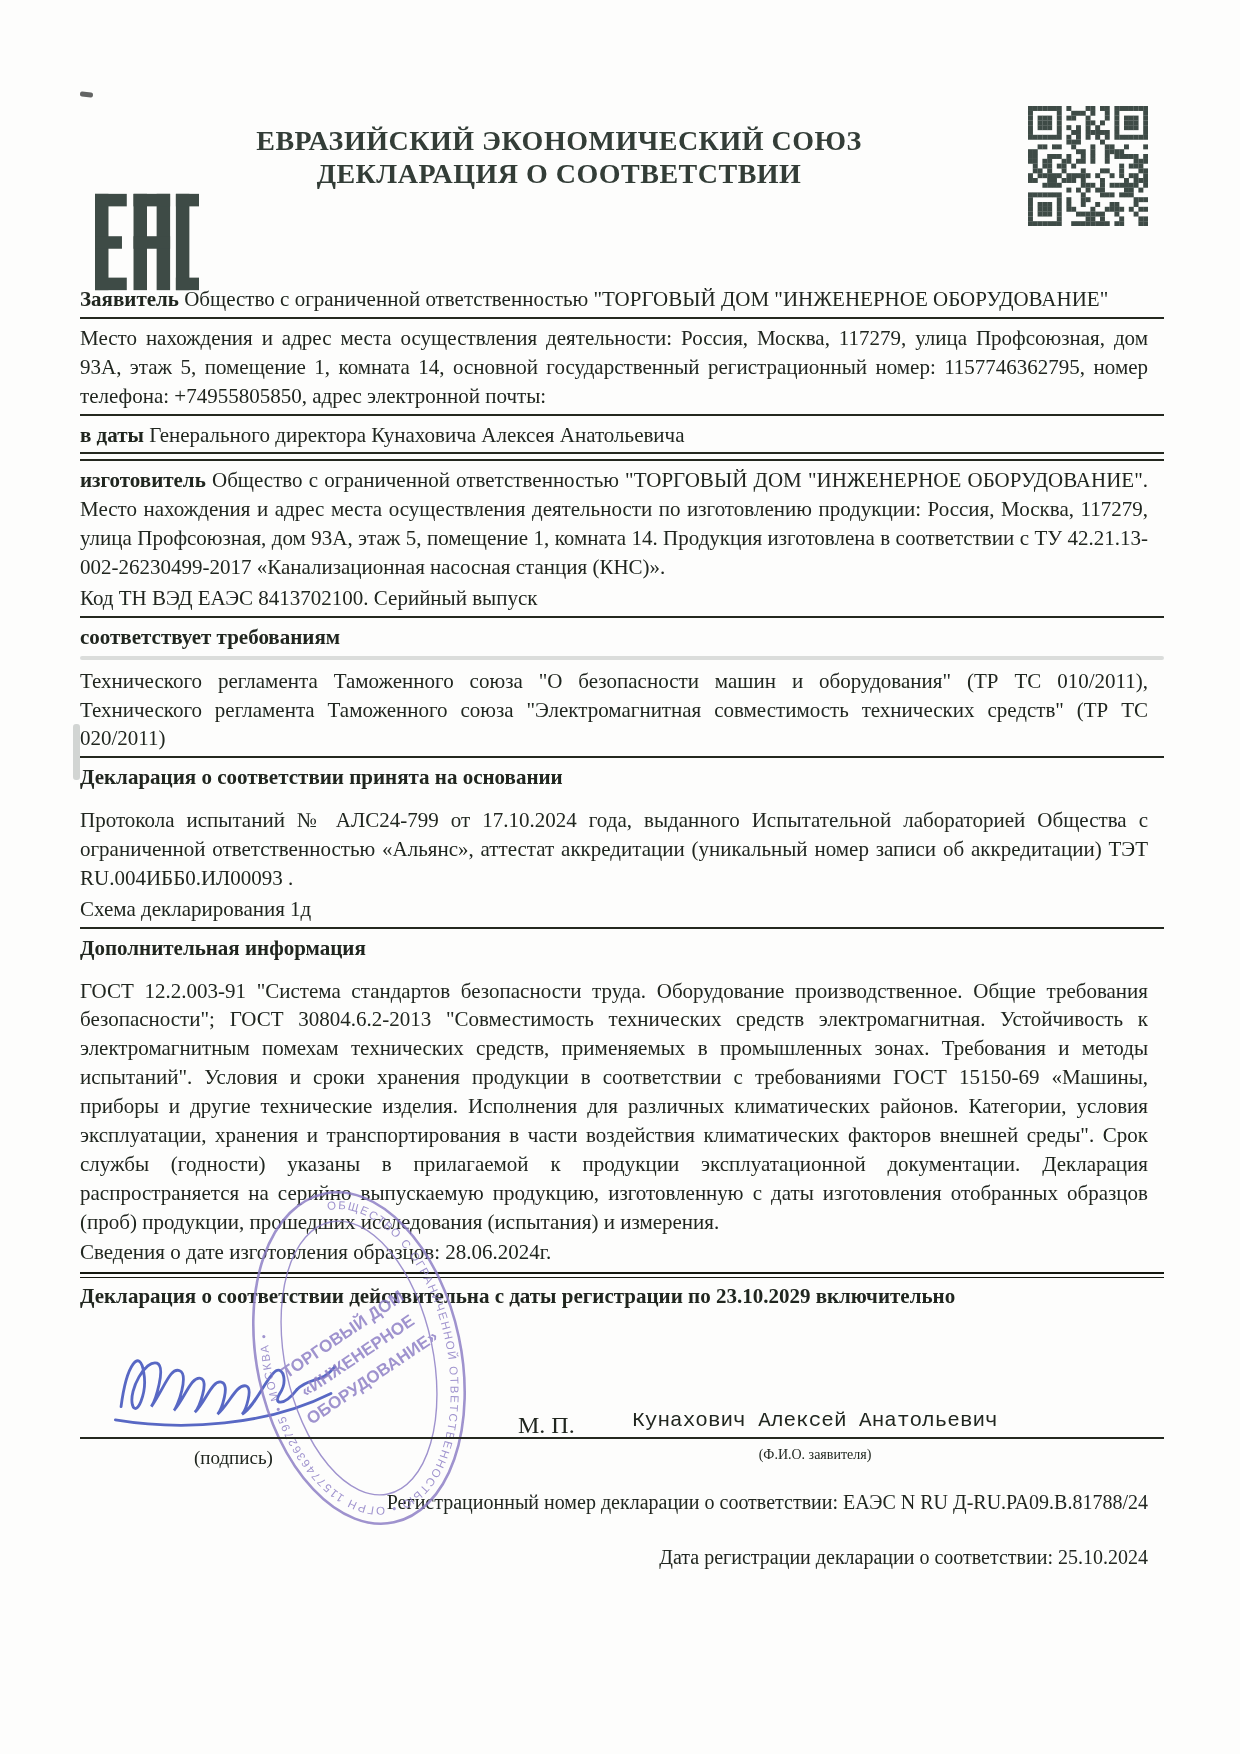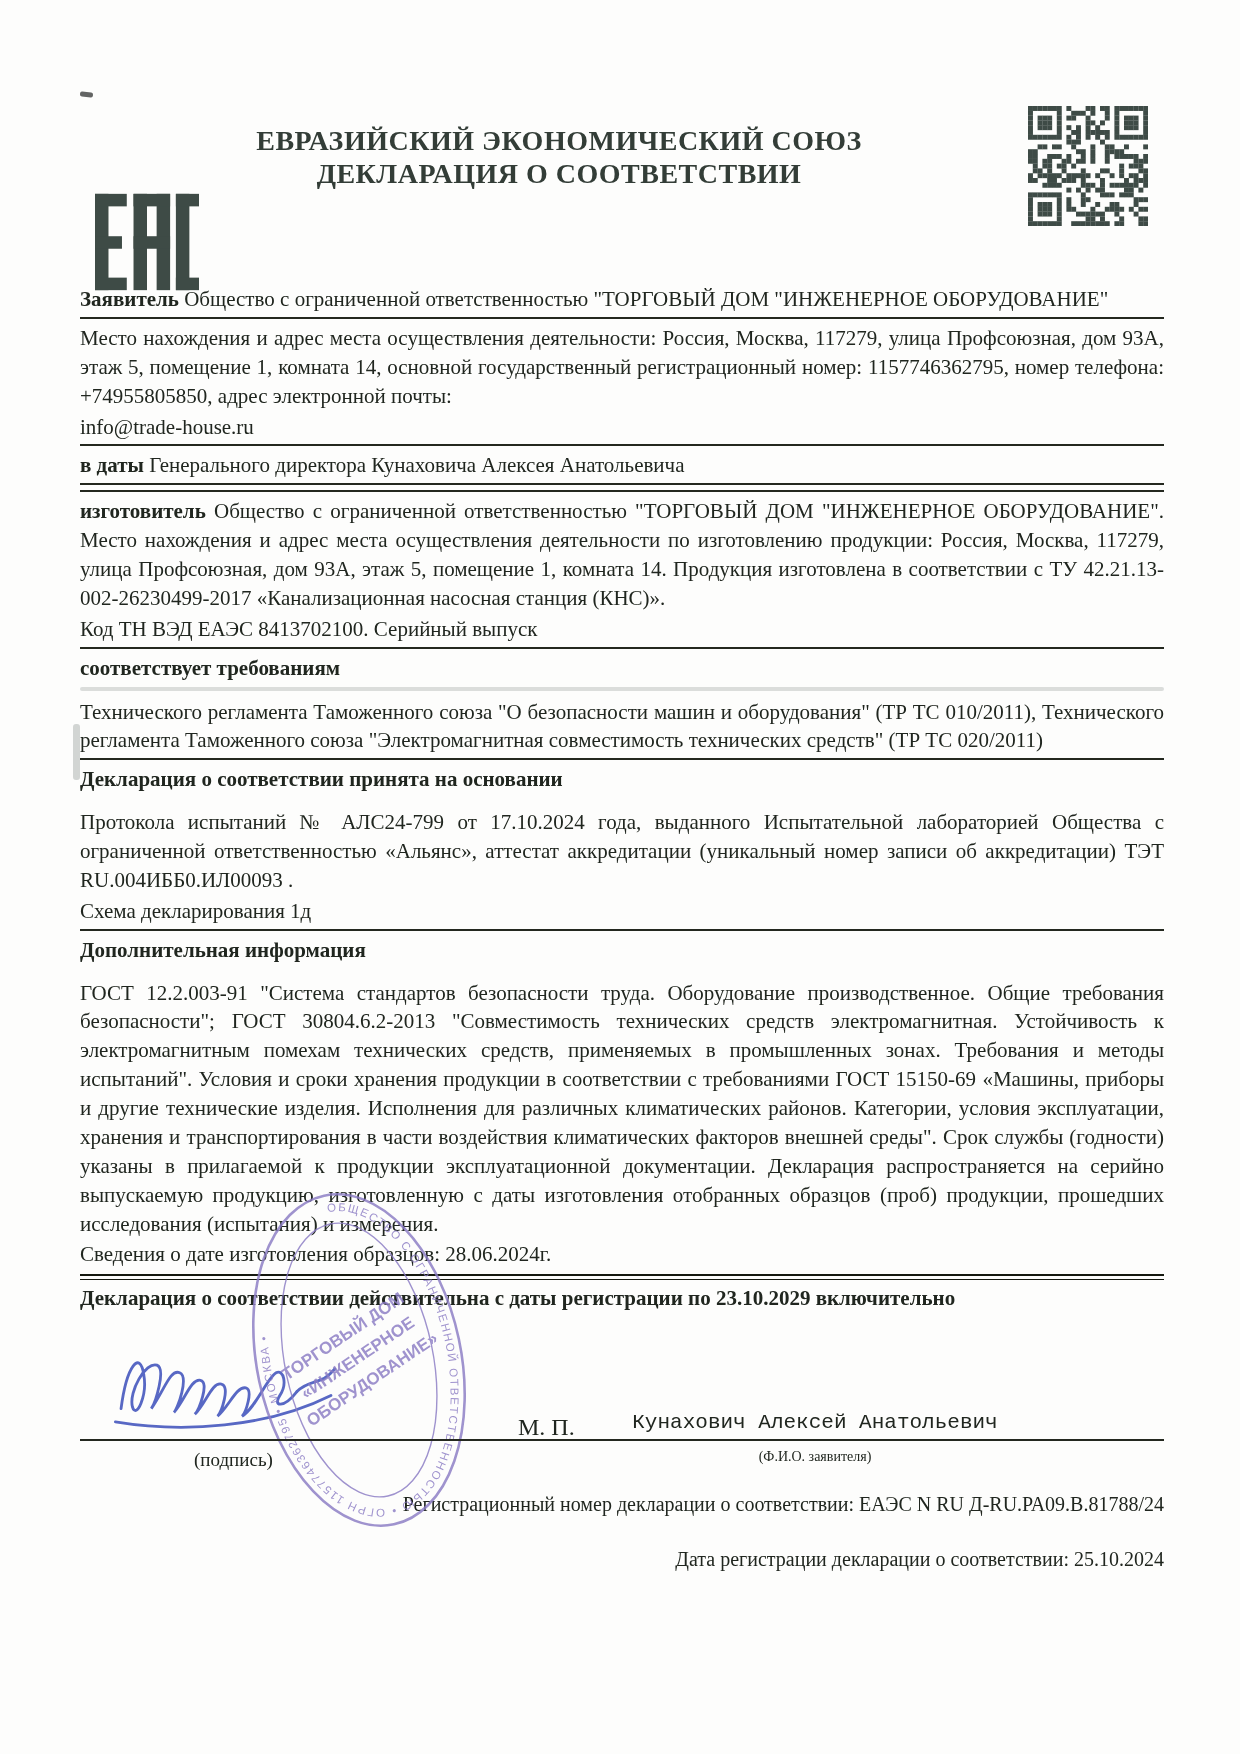--- a/index.html
+++ b/index.html
@@ -28,21 +28,21 @@
   .scan-dash { position:absolute; left:80px; top:92px; width:13px; height:5px;
     background:#3c3f3d; transform:rotate(6deg); border-radius:2px; opacity:.8; }
   .scan-smudge { position:absolute; left:73px; top:724px; width:7px; height:56px;
     background:#c3c7c5; opacity:.75; border-radius:3px; }
 
   
   .content {
     position:absolute; left:80px; top:285px; width:1084px;
     font-size:21px; line-height:1.375; text-align:justify;
   }
-  .content p { margin:0 0 2px 0; }
+  .content p { margin:0 16px 2px 0; }
   .lbl { font-weight:700; }
   .rule { border:none; border-top:2px solid #24281f; margin:3px 0 5px 0; height:0; }
   .soft-rule { height:4px; background:#cfd2d0; opacity:.75; border-radius:2px; margin:4px 0 7px 0; }
   .double-rule { height:3px; border-top:2.5px solid #15180f; border-bottom:1.5px solid #15180f; margin:5px 0 4px 0; }
   .sec-header { font-weight:700; margin:2px 0 3px 0; text-align:left; }
   .plain-line { text-align:left; }
   .gap-before { margin-top:14px !important; }
   .validity { font-weight:700; text-align:left; margin-top:2px; }
 
   
@@ -405,21 +405,20 @@
       <rect x="115.20" y="115.20" width="4.95" height="4.95" fill="#3e4b46"></rect>
     </svg>
 </div>
 
 <div class="content">
 
   <p><span class="lbl">Заявитель</span> <span>Общество с ограниченной ответственностью "ТОРГОВЫЙ ДОМ "ИНЖЕНЕРНОЕ ОБОРУДОВАНИЕ"</span></p>
   <div class="rule"></div>
 
   <p>Место нахождения и адрес места осуществления деятельности: Россия, Москва, 117279, улица Профсоюзная, дом 93А, этаж 5, помещение 1, комната 14, основной государственный регистрационный номер: 1157746362795, номер телефона: +74955805850, адрес электронной почты:</p>
-  <p class="plain-line">info@trade-house.ru</p>
   <div class="rule"></div>
 
   <p class="plain-line"><span class="lbl">в даты</span> <span>Генерального директора Кунаховича Алексея Анатольевича</span></p>
   <div class="rule"></div>
 
   <div class="rule"></div>
 
   <p><span class="lbl">изготовитель</span> <span>Общество с ограниченной ответственностью "ТОРГОВЫЙ ДОМ "ИНЖЕНЕРНОЕ ОБОРУДОВАНИЕ". Место нахождения и адрес места осуществления деятельности по изготовлению продукции: Россия, Москва, 117279, улица Профсоюзная, дом 93А, этаж 5, помещение 1, комната 14. Продукция изготовлена в соответствии с ТУ 42.21.13-002-26230499-2017 «Канализационная насосная станция (КНС)».</span></p>
   <p class="plain-line">Код ТН ВЭД ЕАЭС 8413702100. Серийный выпуск</p>
   <div class="rule"></div>

